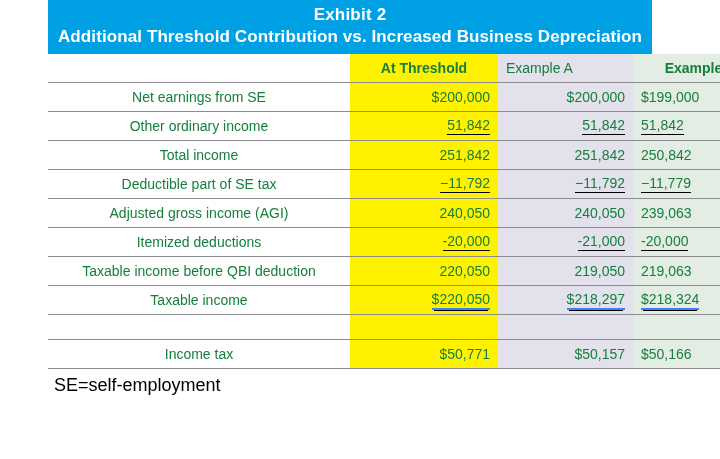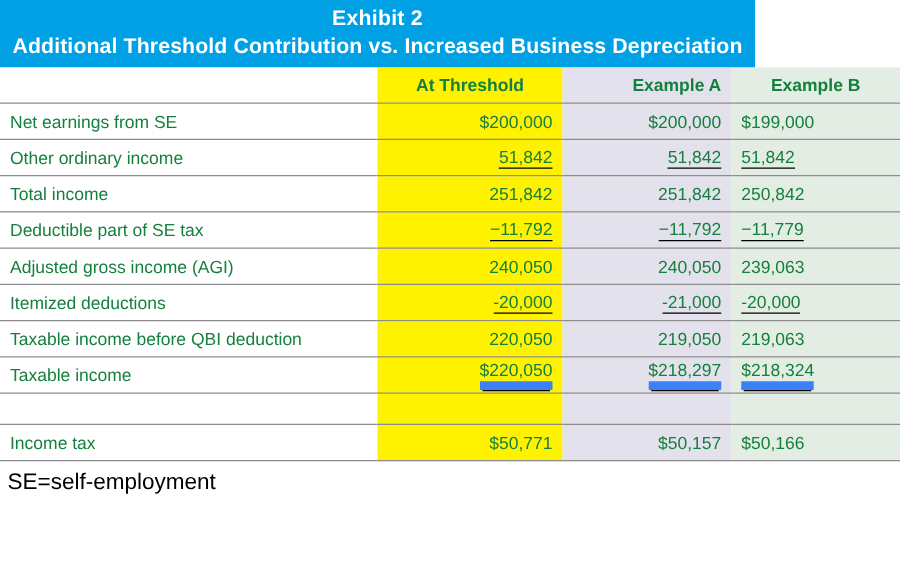--- a/index.html
+++ b/index.html
@@ -11,20 +11,21 @@
     width: 720px;
     height: 459px;
     font-family: "Liberation Sans", sans-serif;
     overflow: hidden;
   }
   .sheet {
     width: 604px;
     height: 459px;
     position: relative;
     background: #ffffff;
+    padding-left: 48px;
   }
   
   .banner {
     background: #00A0E4;
     color: #ffffff;
     text-align: center;
     padding: 4px 0 6px 0;
   }
   .banner-line1 {
     font-size: 17px;
@@ -64,54 +65,54 @@
     border-top: none !important;
   }
   .hdr-thresh {
     background: #FFF200;
     font-weight: bold;
     text-align: center;
     border-top: none !important;
   }
   .hdr-a {
     background: #E3E1EC;
-    font-weight: bold;
-    text-align: right;
+    font-weight: normal;
+    text-align: left;
     border-top: none !important;
   }
   .hdr-b {
     background: #E4EDE4;
     font-weight: bold;
     text-align: center;
     border-top: none !important;
   }
   td.label {
     background: #ffffff;
-    text-align: left;
+    text-align: center;
   }
   td.col-thresh {
     background: #FFF200;
     text-align: right;
   }
   td.col-a {
     background: #E3E1EC;
     text-align: right;
   }
   td.col-b {
     background: #E4EDE4;
     text-align: left;
   }
   
   .u1 {
     border-bottom: 1px solid #000;
     padding-bottom: 1px;
     display: inline-block;
   }
   .u2 {
-    border-bottom: 7px solid #3b82f6;
+    border-bottom: 2px solid #3b82f6;
     padding-bottom: 1px;
     display: inline-block;
     box-shadow: 0 3px 0 -2px #000;
   }
   tr.spacer td {
     height: 24px;
   }
   
   .footnote {
     font-size: 18px;

